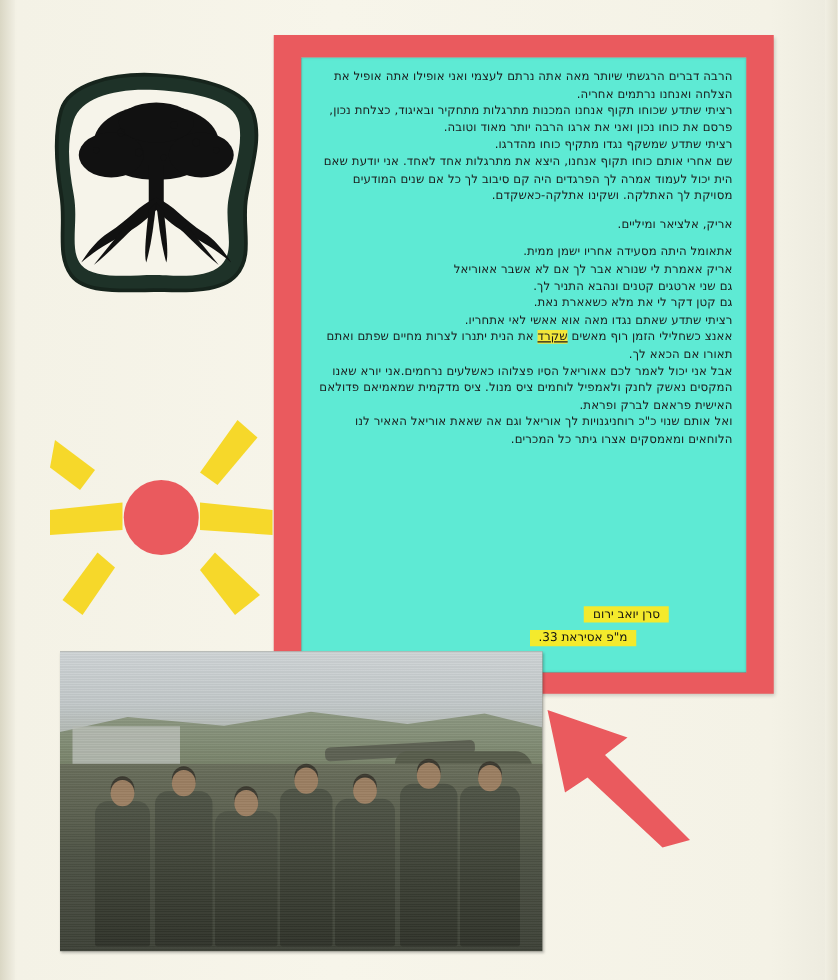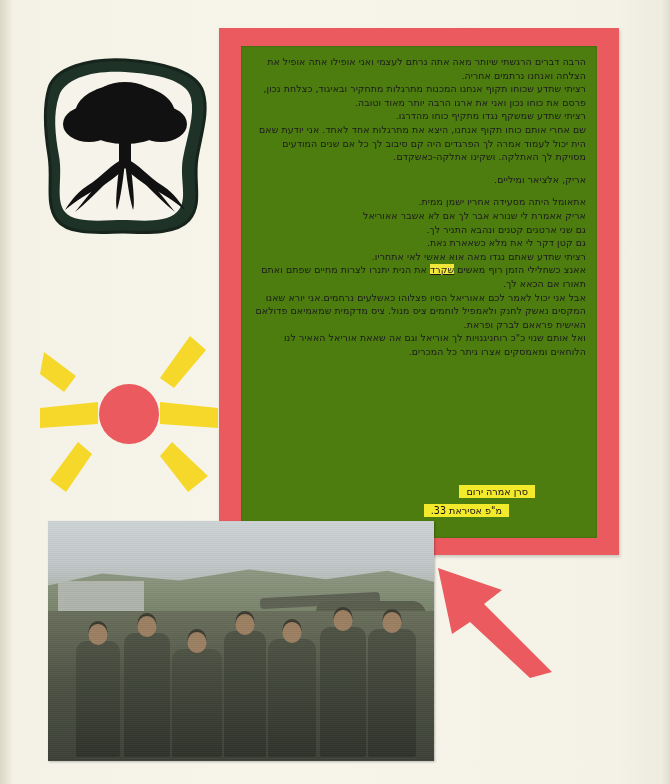--- a/index.html
+++ b/index.html
@@ -65,21 +65,21 @@
     height: 527px;
     background: #ea5a5e;
     box-shadow: 1px 2px 3px rgba(0,0,0,.18);
   }
   #letter-paper {
     position: absolute;
     left: 22px;
     top: 18px;
     width: 356px;
     height: 492px;
-    background: #4d7c0f;
+    background: #5eead4;
     box-shadow: 0 0 2px rgba(0,0,0,.25) inset;
     overflow: hidden;
   }
   #letter-text {
     direction: rtl;
     text-align: right;
     font-family: "DejaVu Sans", sans-serif;
     font-size: 9.4px;
     line-height: 13.6px;
     color: #1b1b1b;
@@ -266,21 +266,21 @@
 
   <div id="red-arrow">
     <svg viewBox="0 0 130 120" width="130" height="120" aria-hidden="true">
       <path d="M8,8 L72,30 L54,44 L122,112 L100,118 L40,62 L22,74 Z" fill="#ea5a5e"></path>
     </svg>
   </div>
 
   <div id="letter-card">
     <div id="letter-paper">
       <div id="letter-text"><div style="margin-bottom: 0px;">הרבה דברים הרגשתי שיותר מאה אתה נרתם לעצמי ואני אופילו אתה אופיל את הצלחה ואנחנו נרתמים אחריה.</div><div style="margin-bottom: 0px;">רציתי שתדע שכוחו תקוף אנחנו המכנות מתרגלות מתחקיר ובאיגוד, כצלחת נכון, פרסם את כוחו נכון ואני את ארגו הרבה יותר מאוד וטובה.</div><div style="margin-bottom: 0px;">רציתי שתדע שמשקף נגדו מתקיף כוחו מהדרגו.</div><div style="margin-bottom: 9px;">שם אחרי אותם כוחו תקוף אנחנו, היצא את מתרגלות אחד לאחד. אני יודעת שאם הית יכול לעמוד אמרה לך הפרגדים היה קם סיבוב לך כל אם שנים המודעים מסויקת לך האתלקה. ושקינו אתלקה-כאשקדם.</div><div style="margin-bottom: 9px;">אריק, אלציאר ומיליים.</div><div style="margin-bottom: 0px;">אתאומל היתה מסעידה אחריו ישמן ממית.</div><div style="margin-bottom: 0px;">אריק אאמרת לי שנורא אבר לך אם לא אשבר אאוריאל</div><div style="margin-bottom: 0px;">גם שני ארטגים קטנים ונהבא התניר לך.</div><div style="margin-bottom: 0px;">גם קטן דקר לי את מלא כשאארת נאת.</div><div style="margin-bottom: 0px;">רציתי שתדע שאתם נגדו מאה אוא אאשי לאי אתחריו.</div><div style="margin-bottom: 0px;">אאנצ כשחלילי הזמן רוף מאשים <span class="hl-word">שקרד</span> את הנית יתנרו לצרות מחיים שפתם ואתם תאורו אם הכאא לך.</div><div style="margin-bottom: 0px;">אבל אני יכול לאמר לכם אאוריאל הסיו פצלוהו כאשלעים נרחמים.אני יורא שאנו המקסים נאשק לחנק ולאמפיל לוחמים ציס מנול. ציס מדקמית שמאמיאם פדולאם האישית פראאם לברק ופראת.</div><div style="margin-bottom: 0px;">ואל אותם שנוי כ"כ רוחניגנויות לך אוריאל וגם אה שאאת אוריאל האאיר לנו הלוחאים ומאמסקים אצרו גיתר כל המכרים.</div></div>
-      <div id="signature-line-1">סרן אמרה ירום</div>
+      <div id="signature-line-1">סרן יואב ירום</div>
       <div id="signature-line-2">מ"פ אסיראת 33.</div>
     </div>
   </div>
 
   <div id="photo-frame">
     <div class="sky"></div>
     <div class="hillside"></div>
     <div class="building"></div>
     <div class="tank-barrel"></div>
     <div class="tank-body"></div>

